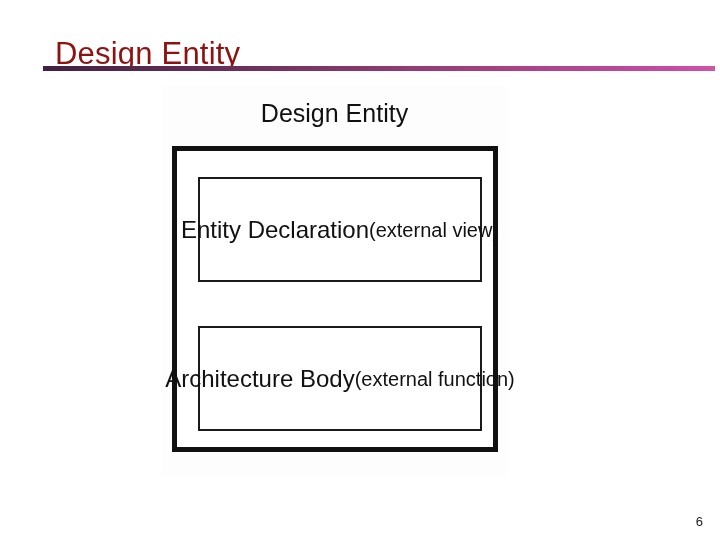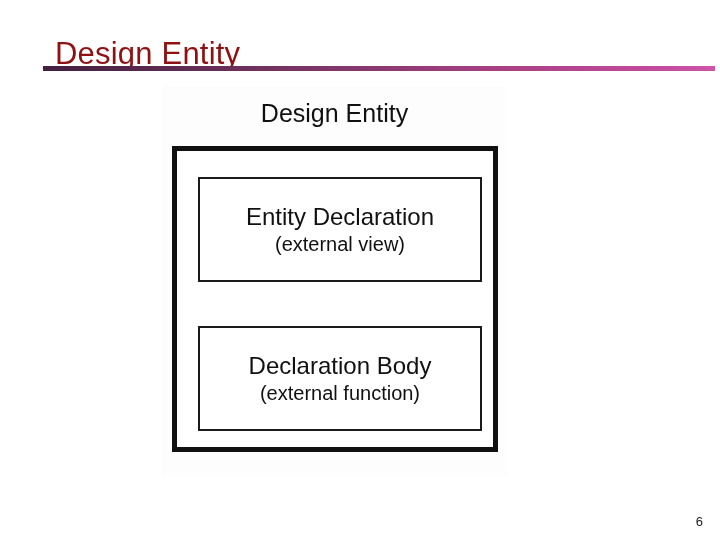--- a/index.html
+++ b/index.html
@@ -77,21 +77,21 @@
   
   .entity-inner-box {
     position: absolute;
     left: 21px;
     width: 284px;
     height: 105px;
     border: 2px solid #1a1a1a;
     background: #ffffff;
     box-sizing: border-box;
     display: flex;
-    flex-direction: column;
+    flex-direction: row;
     align-items: center;
     justify-content: center;
   }
   #entity-declaration-box { top: 26px; }
   #architecture-body-box  { top: 175px; }
 
   .box-title {
     font-size: 24px;
     line-height: 29px;
     color: #111111;
@@ -130,20 +130,20 @@
   <div id="diagram-caption">Design Entity</div>
 
   <div id="entity-outer-box">
 
     <div id="entity-declaration-box" class="entity-inner-box">
       <div class="box-title">Entity Declaration</div>
       <div class="box-subtitle">(external view)</div>
     </div>
 
     <div id="architecture-body-box" class="entity-inner-box">
-      <div class="box-title">Declaration Body</div>
+      <div class="box-title">Architecture Body</div>
       <div class="box-subtitle">(external function)</div>
     </div>
 
   </div>
 </div>
 
 <div id="page-number">6</div>
 
 </body></html>

